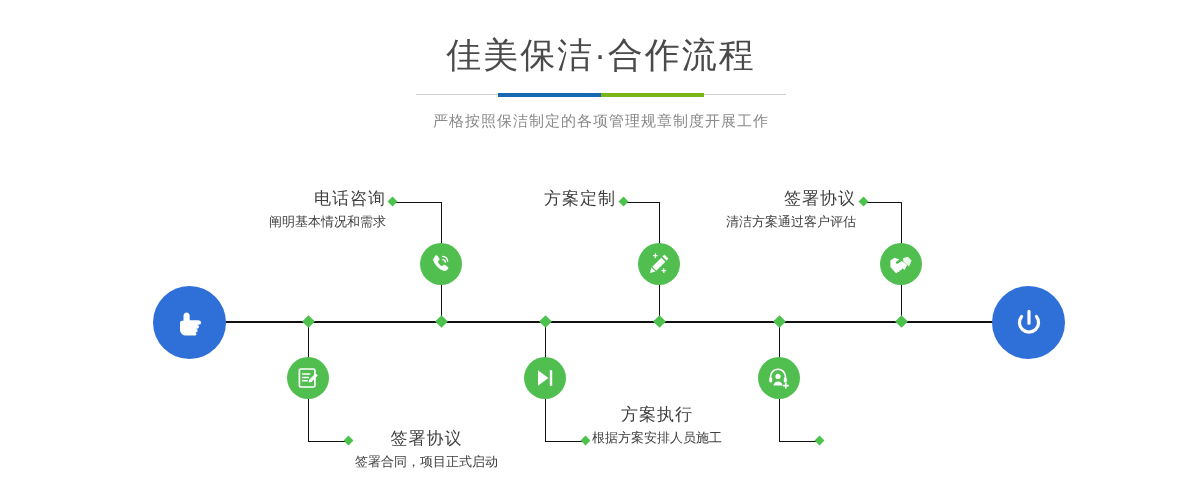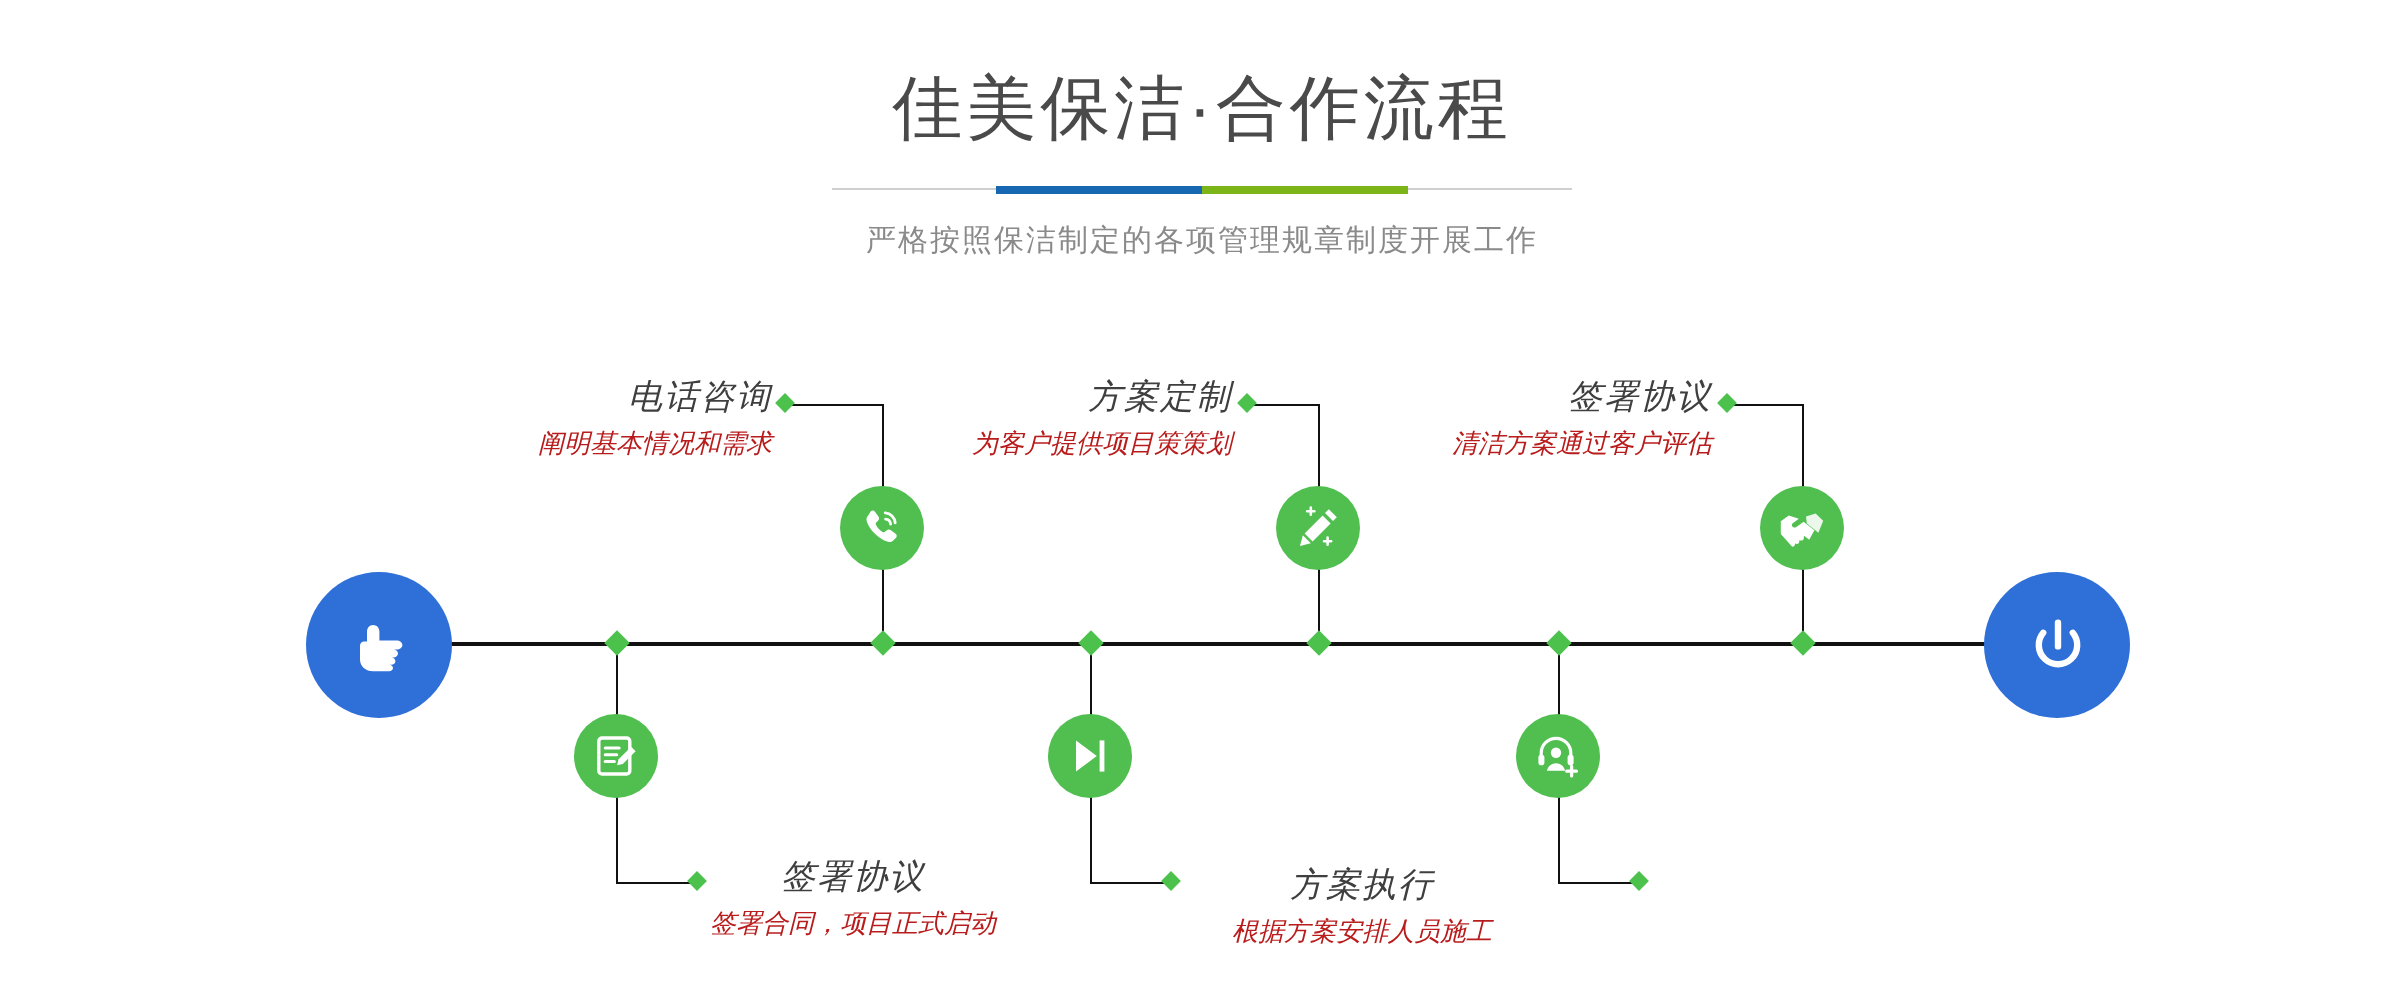--- a/index.html
+++ b/index.html
@@ -129,32 +129,31 @@
   }
   .diamond.small {
     width: 7px;
     height: 7px;
   }
 
   
   .label {
     position: absolute;
     white-space: nowrap;
-    font-style: italic;
   }
   .label .ttl {
     font-size: 17px;
     line-height: 22px;
     color: #3f3f3f;
     letter-spacing: 1px;
   }
   .label .sub {
     font-size: 13px;
     line-height: 20px;
-    color: #b91c1c;
+    color: #404040;
     margin-top: 2px;
   }
   .label.above { text-align: right; }
   .label.below { text-align: center; }
 </style>
 </head>
 <body>
 
 <div id="stage">
 
@@ -235,36 +234,35 @@
         <path fill="#ffffff" d="M18.4 3.6l4 4-1.9 1.9-4-4z"></path>
         <path fill="#ffffff" d="M15.3 6.7l4 4-9 9-4-4z"></path>
         <path fill="#ffffff" d="M5.4 16.6l4 4-5.4 1.4z"></path>
         <path fill="none" stroke="#ffffff" stroke-width="1.3" stroke-linecap="round" d="M7.6 4.6h3.6M9.4 2.8v3.6"></path>
         <path fill="none" stroke="#ffffff" stroke-width="1.3" stroke-linecap="round" d="M16 19.6h3.6M17.8 17.8v3.6"></path>
       </svg>
     </span>
   </div>
   <div class="label above" style="left:380px; top:188px; width:236px;">
     <div class="ttl">方案定制</div>
-    <div class="sub">为客户提供项目策策划</div>
   </div>
 
   <div class="vline" style="left:545px; top:322px; height:119px;"></div>
   <div class="hline" style="left:545px; top:441px; width:40px;"></div>
   <div class="diamond small" style="left:582px; top:437px;"></div>
   <div class="diamond" style="left:541px; top:317px;"></div>
   <div class="node-icon" style="left:524px; top:357px;">
     <span>
       <svg width="26" height="26" viewBox="0 0 26 26">
         <path fill="#ffffff" d="M6 5.2l10.4 7.8L6 20.8z"></path>
         <rect x="17.8" y="5.2" width="2.4" height="15.6" fill="#ffffff"></rect>
       </svg>
     </span>
   </div>
-  <div class="label below" style="left:592px; top:432px;margin-left:24px;">
+  <div class="label below" style="left:592px; top:404px;">
     <div class="ttl">方案执行</div>
     <div class="sub">根据方案安排人员施工</div>
   </div>
 
   <div class="vline" style="left:901px; top:202px; height:120px;"></div>
   <div class="hline" style="left:866px; top:202px; width:35px;"></div>
   <div class="diamond small" style="left:860px; top:198px;"></div>
   <div class="diamond" style="left:897px; top:317px;"></div>
   <div class="node-icon" style="left:880px; top:243px;">
     <span>

